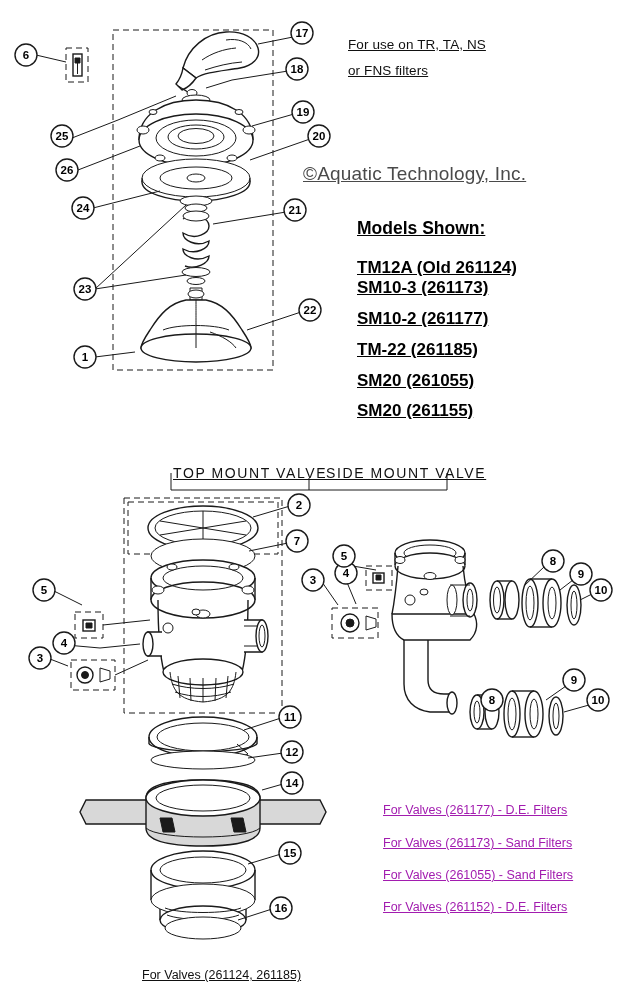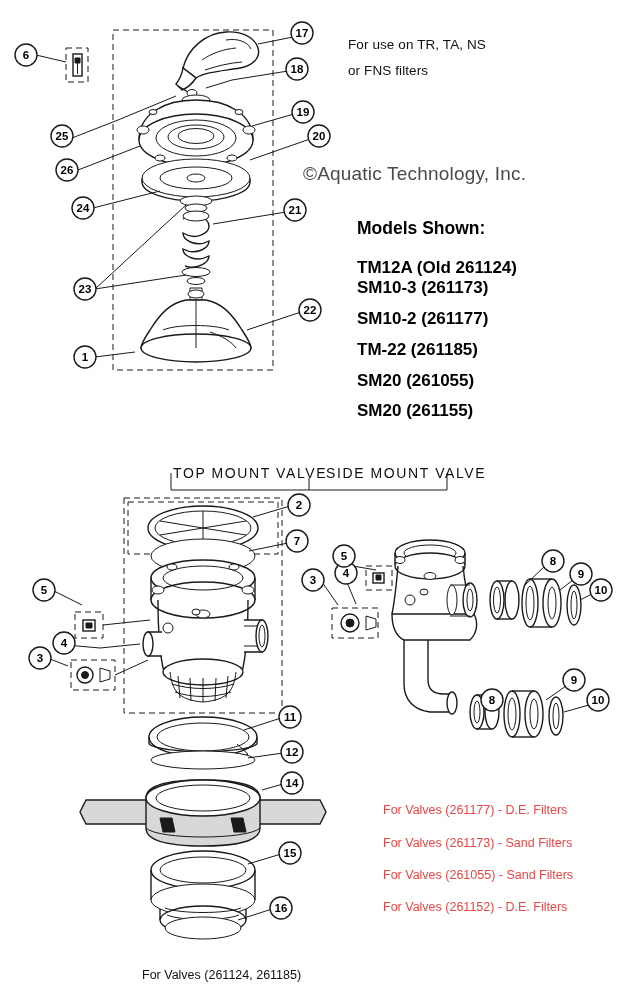--- a/index.html
+++ b/index.html
@@ -21,20 +21,21 @@
     height: 1000px;
   }
   svg.diagram {
     position: absolute;
     left: 0; top: 0;
     width: 626px; height: 1000px;
   }
   .txt {
     position: absolute;
     white-space: pre;
+    text-decoration: underline;
   }
   .note {
     font-size: 13.5px;
     color: #111;
     letter-spacing: 0.1px;
   }
   .watermark {
     font-size: 19px;
     color: #4a4a4a;
     letter-spacing: 0.2px;
@@ -51,21 +52,21 @@
     font-weight: bold;
     color: #000;
   }
   .valve-label {
     font-size: 14px;
     letter-spacing: 1.6px;
     color: #111;
   }
   .foot-note {
     font-size: 12.5px;
-    color: #ef4444;
+    color: #a21caf;
   }
   .bottom-note {
     font-size: 12.5px;
     color: #111;
   }
   .callout-num {
     font-size: 11.5px;
     font-weight: bold;
     fill: #000;
     font-family: "Liberation Sans", sans-serif;

